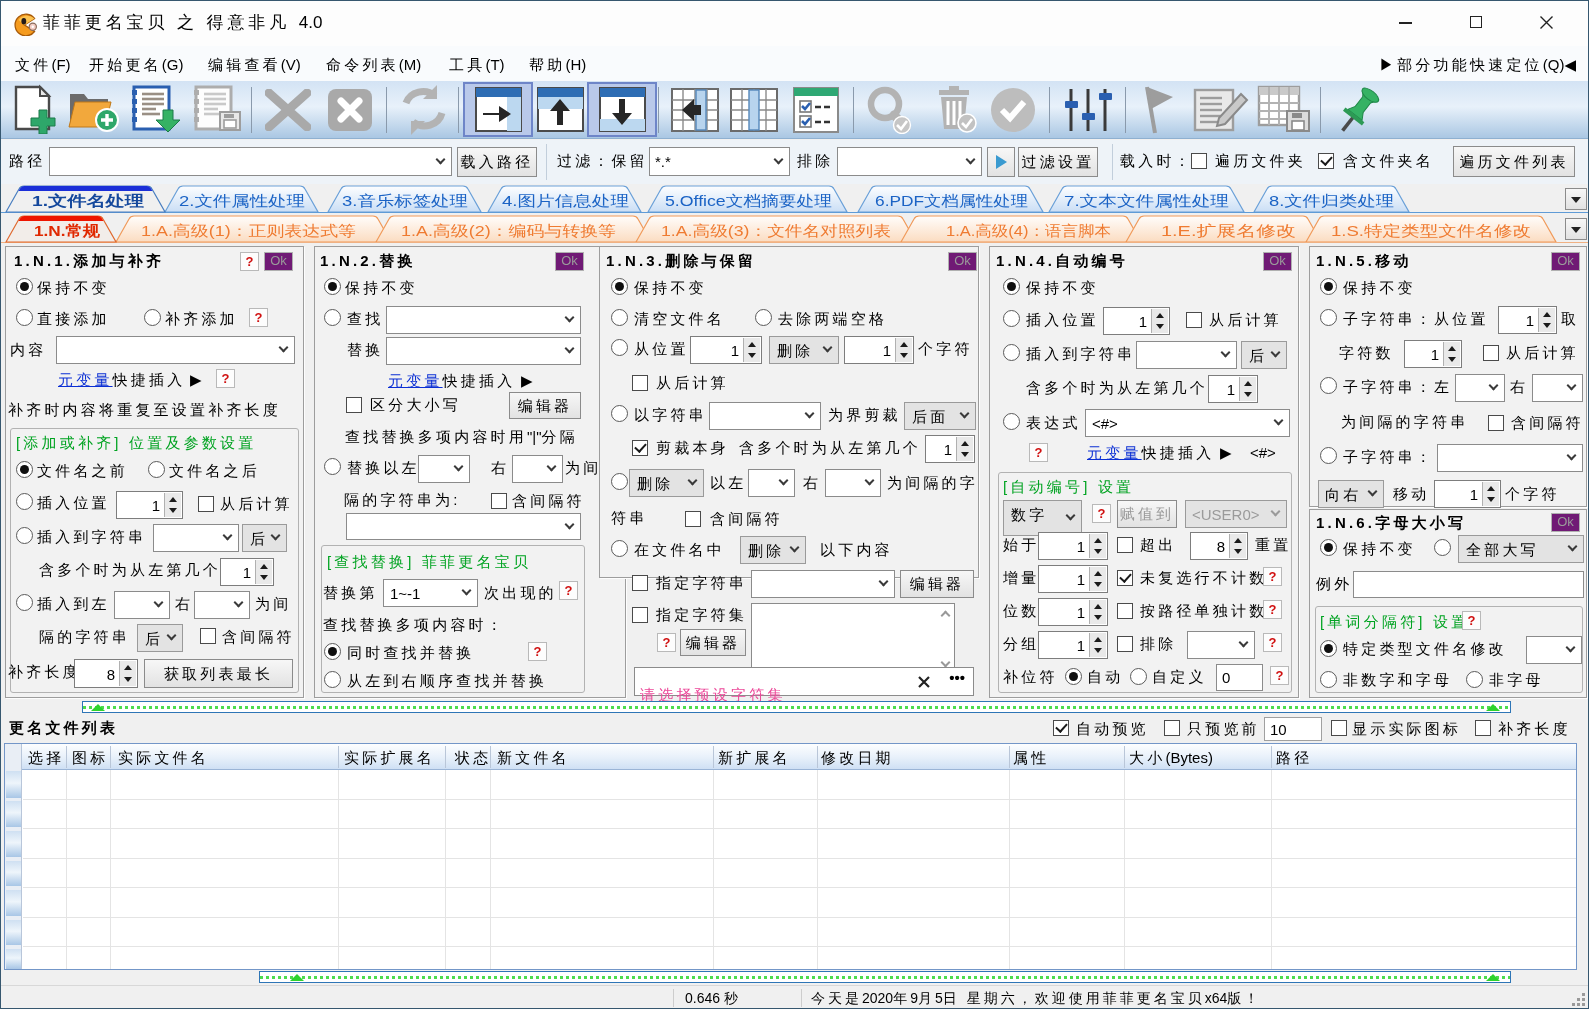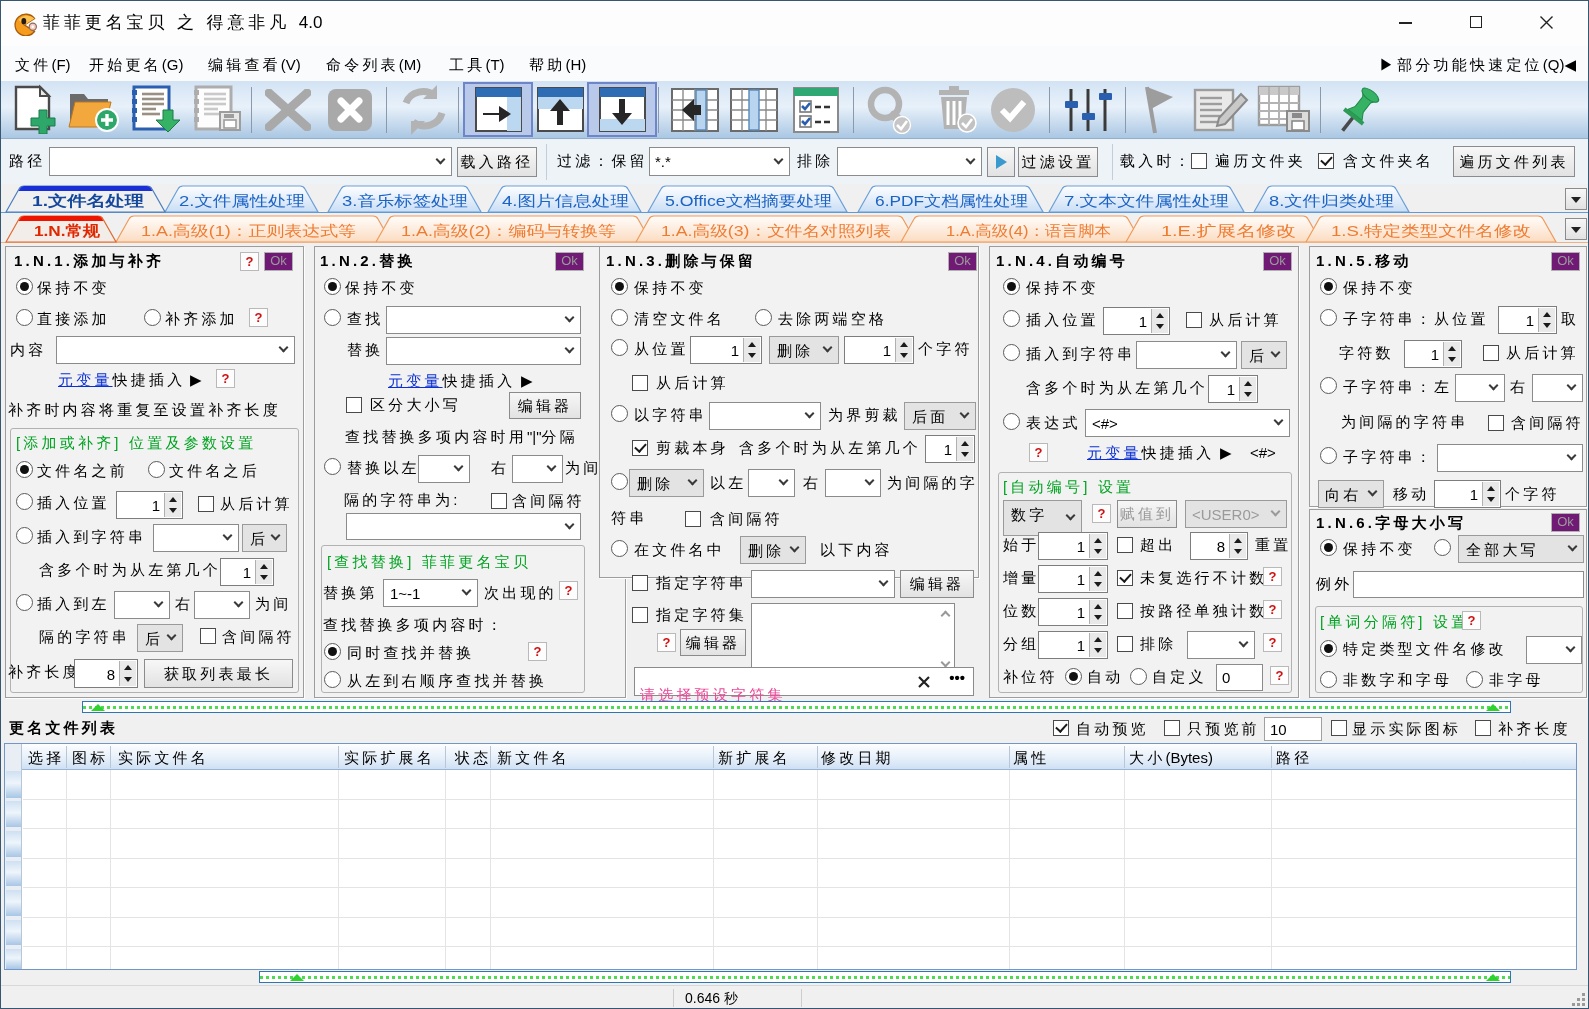--- a/index.html
+++ b/index.html
@@ -843,20 +843,21 @@
 
 <div class="a" style="left:258px;top:970px;width:1252px;height:12px;background:#fff;border:1px solid #2e75b6;background-image:repeating-linear-gradient(90deg,#4ddc4d 0 3px,#fff 3px 6px);background-size:100% 3px;background-repeat:no-repeat;background-position:0 4px">
   <div class="a" style="left:30px;top:2px;width:0;height:0;border-left:7px solid transparent;border-right:7px solid transparent;border-bottom:7px solid #2ed32e"></div>
   <div class="a" style="right:10px;top:2px;width:0;height:0;border-left:7px solid transparent;border-right:7px solid transparent;border-bottom:7px solid #2ed32e"></div>
 </div>
 
 <div id="status" class="a" style="left:0;top:984px;width:1587px;height:23px;background:#f0f0f0;border-top:1px solid #d8d8d8">
   <div class="sep" style="left:672px;top:3px;height:18px;background:#cdcdcd"></div>
   <span class="t" style="left:684px;top:3px;font-size:14px;letter-spacing:3px"><span class="lt">0.646 </span>秒</span>
   <div class="sep" style="left:800px;top:3px;height:18px;background:#cdcdcd"></div>
+  <span class="t" style="left:810px;top:3px;font-size:14px;letter-spacing:3px">今天是<span class="lt">2020</span>年<span class="lt">9</span>月<span class="lt">5</span>日 星期六，欢迎使用菲菲更名宝贝<span class="lt">x64</span>版！</span>
   <svg class="a" style="right:2px;bottom:2px" width="14" height="14" viewBox="0 0 14 14">
     <g fill="#9a9a9a">
         <rect x="10" y="1" width="3" height="3"></rect>
         <rect x="10" y="6" width="3" height="3"></rect>
         <rect x="10" y="11" width="3" height="3"></rect>
         <rect x="5" y="6" width="3" height="3"></rect>
         <rect x="5" y="11" width="3" height="3"></rect>
         <rect x="0" y="11" width="3" height="3"></rect>
       </g>
   </svg>

